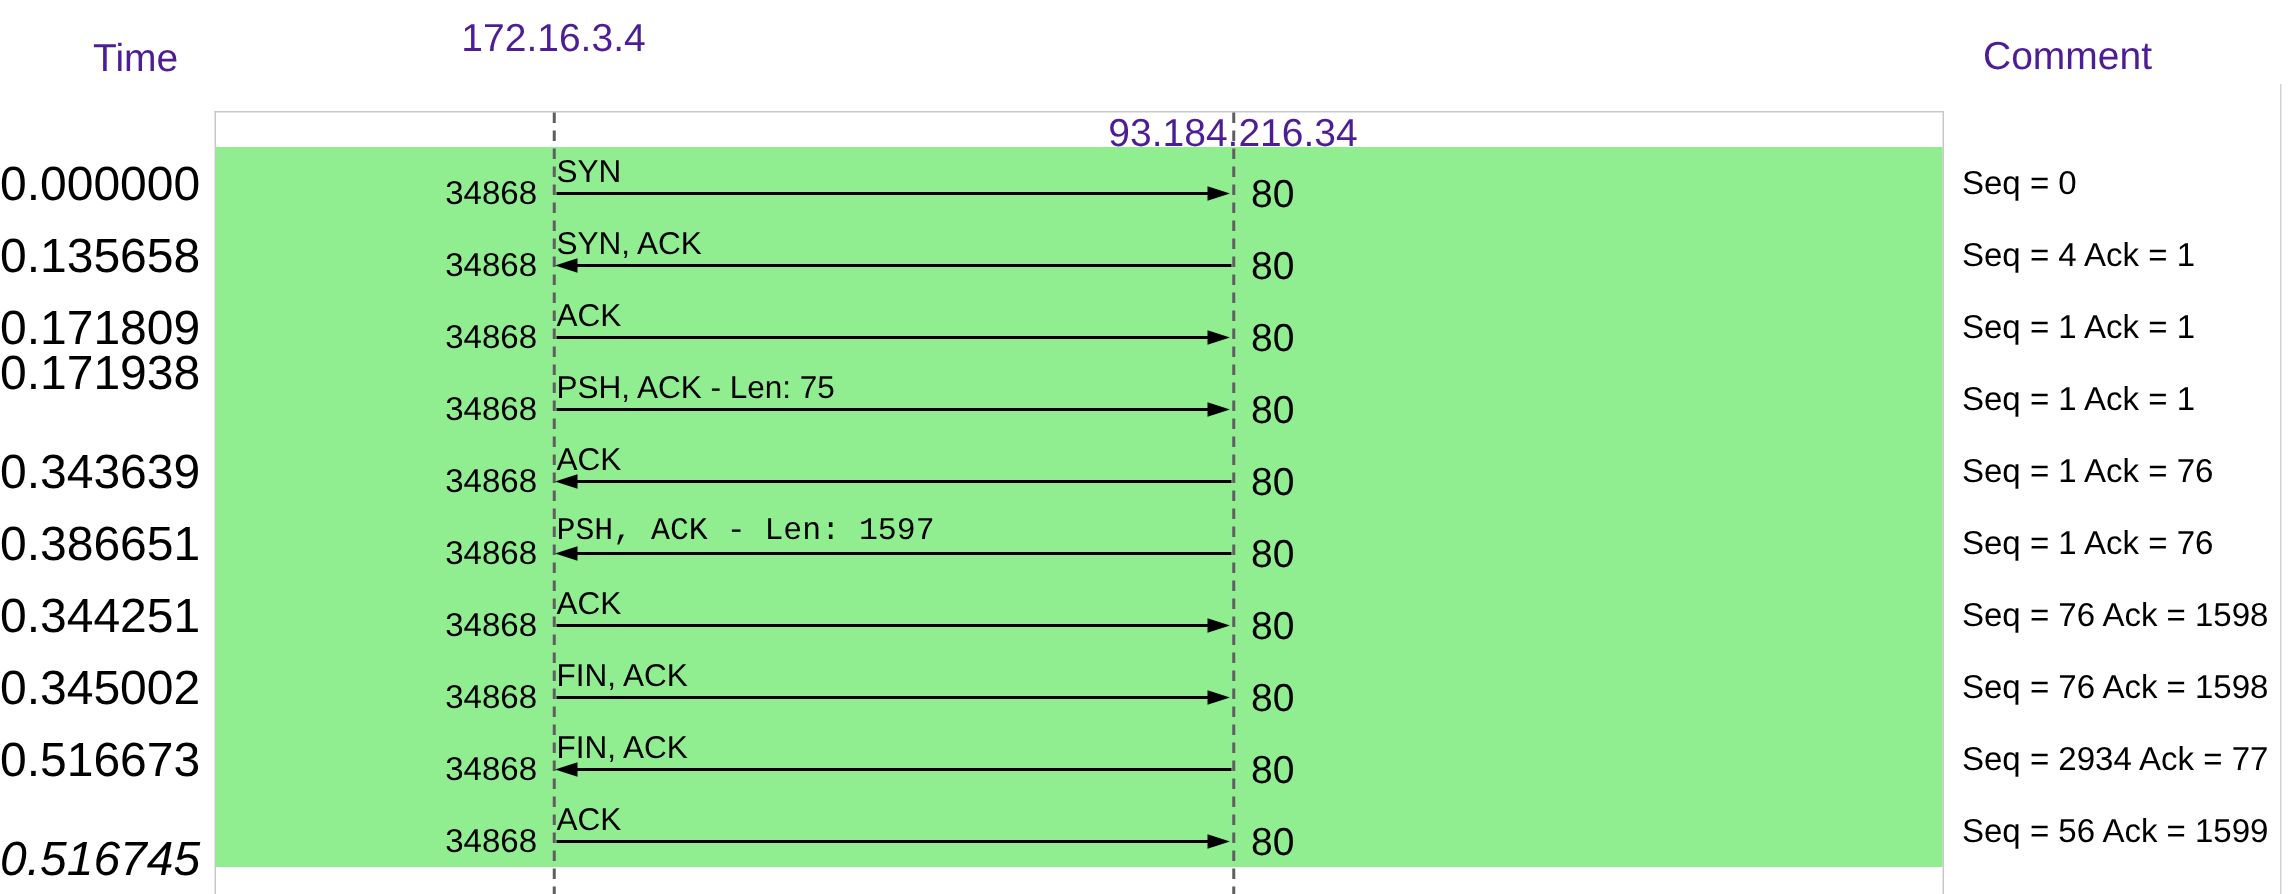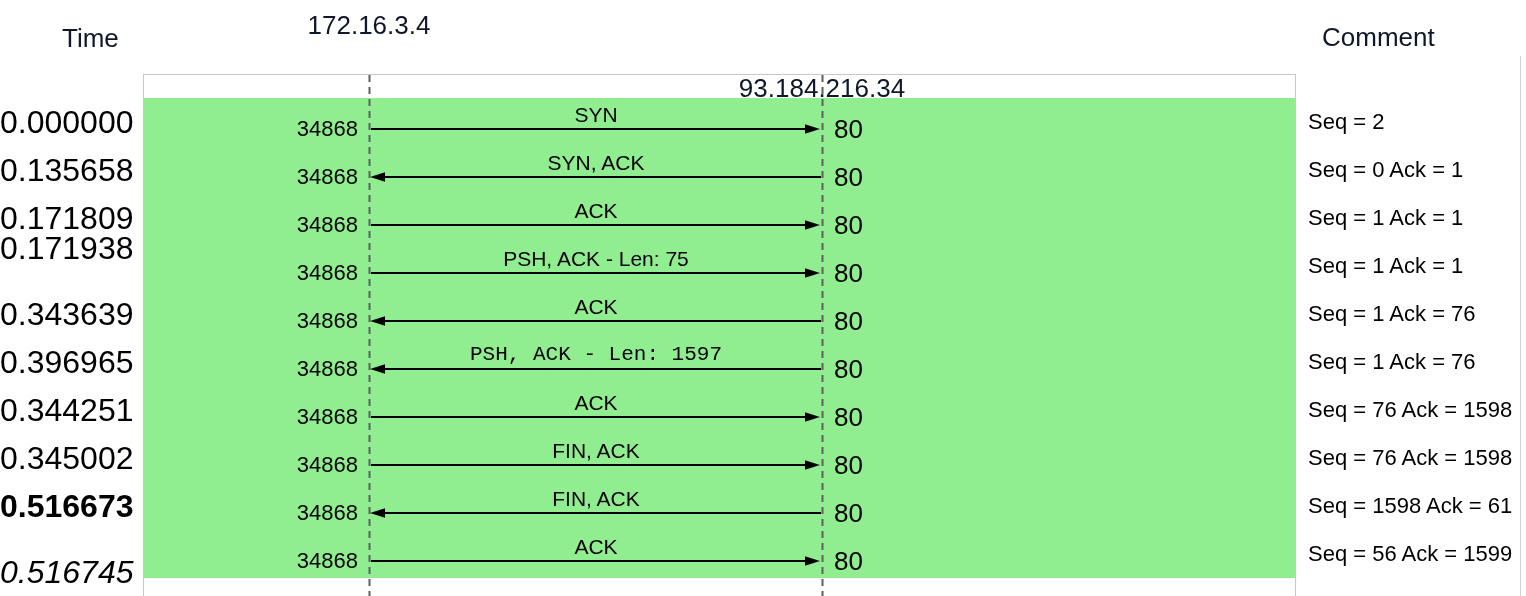--- a/index.html
+++ b/index.html
@@ -1,40 +1,40 @@
 <!DOCTYPE html>
 <html><head>
 <meta charset="utf-8">
 <style>
   html,body{margin:0;padding:0;}
   body{
     width:1526px;height:596px;position:relative;overflow:hidden;
     background:#ffffff;color:#000;
     font-family:"Liberation Sans",sans-serif;
   }
-  .hdr{position:absolute;font-size:26px;color:#0f172a;white-space:nowrap;}
+  .hdr{position:absolute;font-size:26px;color:#4c1d95;white-space:nowrap;}
   #time-hdr{left:62px;top:23px;}
   #ip-left{left:369px;top:10px;transform:translateX(-50%);}
   #ip-right{left:822px;top:38px;transform:translateX(-50%);margin-top:35px;}
   #comment-hdr{left:1322px;top:22px;}
 
   #panel{
     position:absolute;left:143px;top:74px;width:1153px;height:522px;
     box-sizing:border-box;
     border-top:1px solid #c8c8c8;border-left:1px solid #c8c8c8;border-right:1px solid #c8c8c8;
   }
   #band{position:absolute;left:144px;top:98px;width:1151px;height:480px;background:#90ee90;}
   #lifelines{position:absolute;left:0;top:0;width:1526px;height:596px;pointer-events:none;}
   #right-edge{position:absolute;left:1520px;top:56px;width:1px;height:540px;background:#d2d2d2;}
 
   .time{position:absolute;left:0;width:127px;text-align:right;font-size:32px;height:48px;line-height:48px;white-space:nowrap;}
   .cmt{position:absolute;left:1308px;font-size:22px;height:48px;line-height:48px;white-space:nowrap;}
   .portL{position:absolute;left:238px;width:120px;text-align:right;font-size:22px;height:24px;line-height:24px;}
   .portR{position:absolute;left:834px;font-size:26px;height:24px;line-height:24px;}
-  .flag{position:absolute;left:371px;width:450px;text-align:center;font-size:21px;height:22px;line-height:22px;white-space:nowrap;}
+  .flag{position:absolute;left:371px;width:450px;font-size:21px;height:22px;line-height:22px;white-space:nowrap;}
   .arrow{position:absolute;left:370px;width:452px;height:16px;}
 </style>
 </head>
 <body>
 
 <div class="hdr" id="time-hdr">Time</div>
 <div class="hdr" id="ip-left">172.16.3.4</div>
 <div class="hdr" id="ip-right">93.184.216.34</div>
 <div class="hdr" id="comment-hdr">Comment</div>
 
@@ -47,32 +47,32 @@
 </svg>
 
 <div id="right-edge"></div>
 
 <div id="rows">
     <div>
       <div class="time" style="top: 98px;">0.000000</div>
       <div class="portL" style="top: 117px;">34868</div>
       <div class="portR" style="top: 117px;">80</div>
       <div class="flag" style="top: 104px;">SYN</div>
-      <div class="cmt" style="top: 98px;">Seq = 2</div>
+      <div class="cmt" style="top: 98px;">Seq = 0</div>
       <svg class="arrow" viewBox="0 0 452 16" style="top: 121px;">
         <line x1="1" y1="8" x2="437" y2="8" stroke="#000000" stroke-width="2"></line>
         <polygon points="450,8 435,3.2 435,12.8" fill="#000000"></polygon>
       </svg>
     </div>
     <div>
       <div class="time" style="top: 146px;">0.135658</div>
       <div class="portL" style="top: 165px;">34868</div>
       <div class="portR" style="top: 165px;">80</div>
       <div class="flag" style="top: 152px;">SYN, ACK</div>
-      <div class="cmt" style="top: 146px;">Seq = 0 Ack = 1</div>
+      <div class="cmt" style="top: 146px;">Seq = 4 Ack = 1</div>
       <svg class="arrow" viewBox="0 0 452 16" style="top: 169px;">
         <polygon points="0,8 15,3.2 15,12.8" fill="#000000"></polygon>
         <line x1="13" y1="8" x2="451" y2="8" stroke="#000000" stroke-width="2"></line>
       </svg>
     </div>
     <div>
       <div class="time" style="top: 194px;">0.171809</div>
       <div class="portL" style="top: 213px;">34868</div>
       <div class="portR" style="top: 213px;">80</div>
       <div class="flag" style="top: 200px;">ACK</div>
@@ -98,21 +98,21 @@
       <div class="portL" style="top: 309px;">34868</div>
       <div class="portR" style="top: 309px;">80</div>
       <div class="flag" style="top: 296px;">ACK</div>
       <div class="cmt" style="top: 290px;">Seq = 1 Ack = 76</div>
       <svg class="arrow" viewBox="0 0 452 16" style="top: 313px;">
         <polygon points="0,8 15,3.2 15,12.8" fill="#000000"></polygon>
         <line x1="13" y1="8" x2="451" y2="8" stroke="#000000" stroke-width="2"></line>
       </svg>
     </div>
     <div>
-      <div class="time" style="top: 338px;">0.396965</div>
+      <div class="time" style="top: 338px;">0.386651</div>
       <div class="portL" style="top: 357px;">34868</div>
       <div class="portR" style="top: 357px;">80</div>
       <div class="flag" style="top: 344px; font-family: Liberation Mono, monospace;">PSH, ACK - Len: 1597</div>
       <div class="cmt" style="top: 338px;">Seq = 1 Ack = 76</div>
       <svg class="arrow" viewBox="0 0 452 16" style="top: 361px;">
         <polygon points="0,8 15,3.2 15,12.8" fill="#000000"></polygon>
         <line x1="13" y1="8" x2="451" y2="8" stroke="#000000" stroke-width="2"></line>
       </svg>
     </div>
     <div>
@@ -131,25 +131,25 @@
       <div class="portL" style="top: 453px;">34868</div>
       <div class="portR" style="top: 453px;">80</div>
       <div class="flag" style="top: 440px;">FIN, ACK</div>
       <div class="cmt" style="top: 434px;">Seq = 76 Ack = 1598</div>
       <svg class="arrow" viewBox="0 0 452 16" style="top: 457px;">
         <line x1="1" y1="8" x2="437" y2="8" stroke="#000000" stroke-width="2"></line>
         <polygon points="450,8 435,3.2 435,12.8" fill="#000000"></polygon>
       </svg>
     </div>
     <div>
-      <div class="time" style="top: 482px; font-weight: bold;">0.516673</div>
+      <div class="time" style="top: 482px;">0.516673</div>
       <div class="portL" style="top: 501px;">34868</div>
       <div class="portR" style="top: 501px;">80</div>
       <div class="flag" style="top: 488px;">FIN, ACK</div>
-      <div class="cmt" style="top: 482px;">Seq = 1598 Ack = 61</div>
+      <div class="cmt" style="top: 482px;">Seq = 2934 Ack = 77</div>
       <svg class="arrow" viewBox="0 0 452 16" style="top: 505px;">
         <polygon points="0,8 15,3.2 15,12.8" fill="#000000"></polygon>
         <line x1="13" y1="8" x2="451" y2="8" stroke="#000000" stroke-width="2"></line>
       </svg>
     </div>
     <div>
       <div class="time" style="top: 548px; font-style: italic;">0.516745</div>
       <div class="portL" style="top: 549px;">34868</div>
       <div class="portR" style="top: 549px;">80</div>
       <div class="flag" style="top: 536px;">ACK</div>

